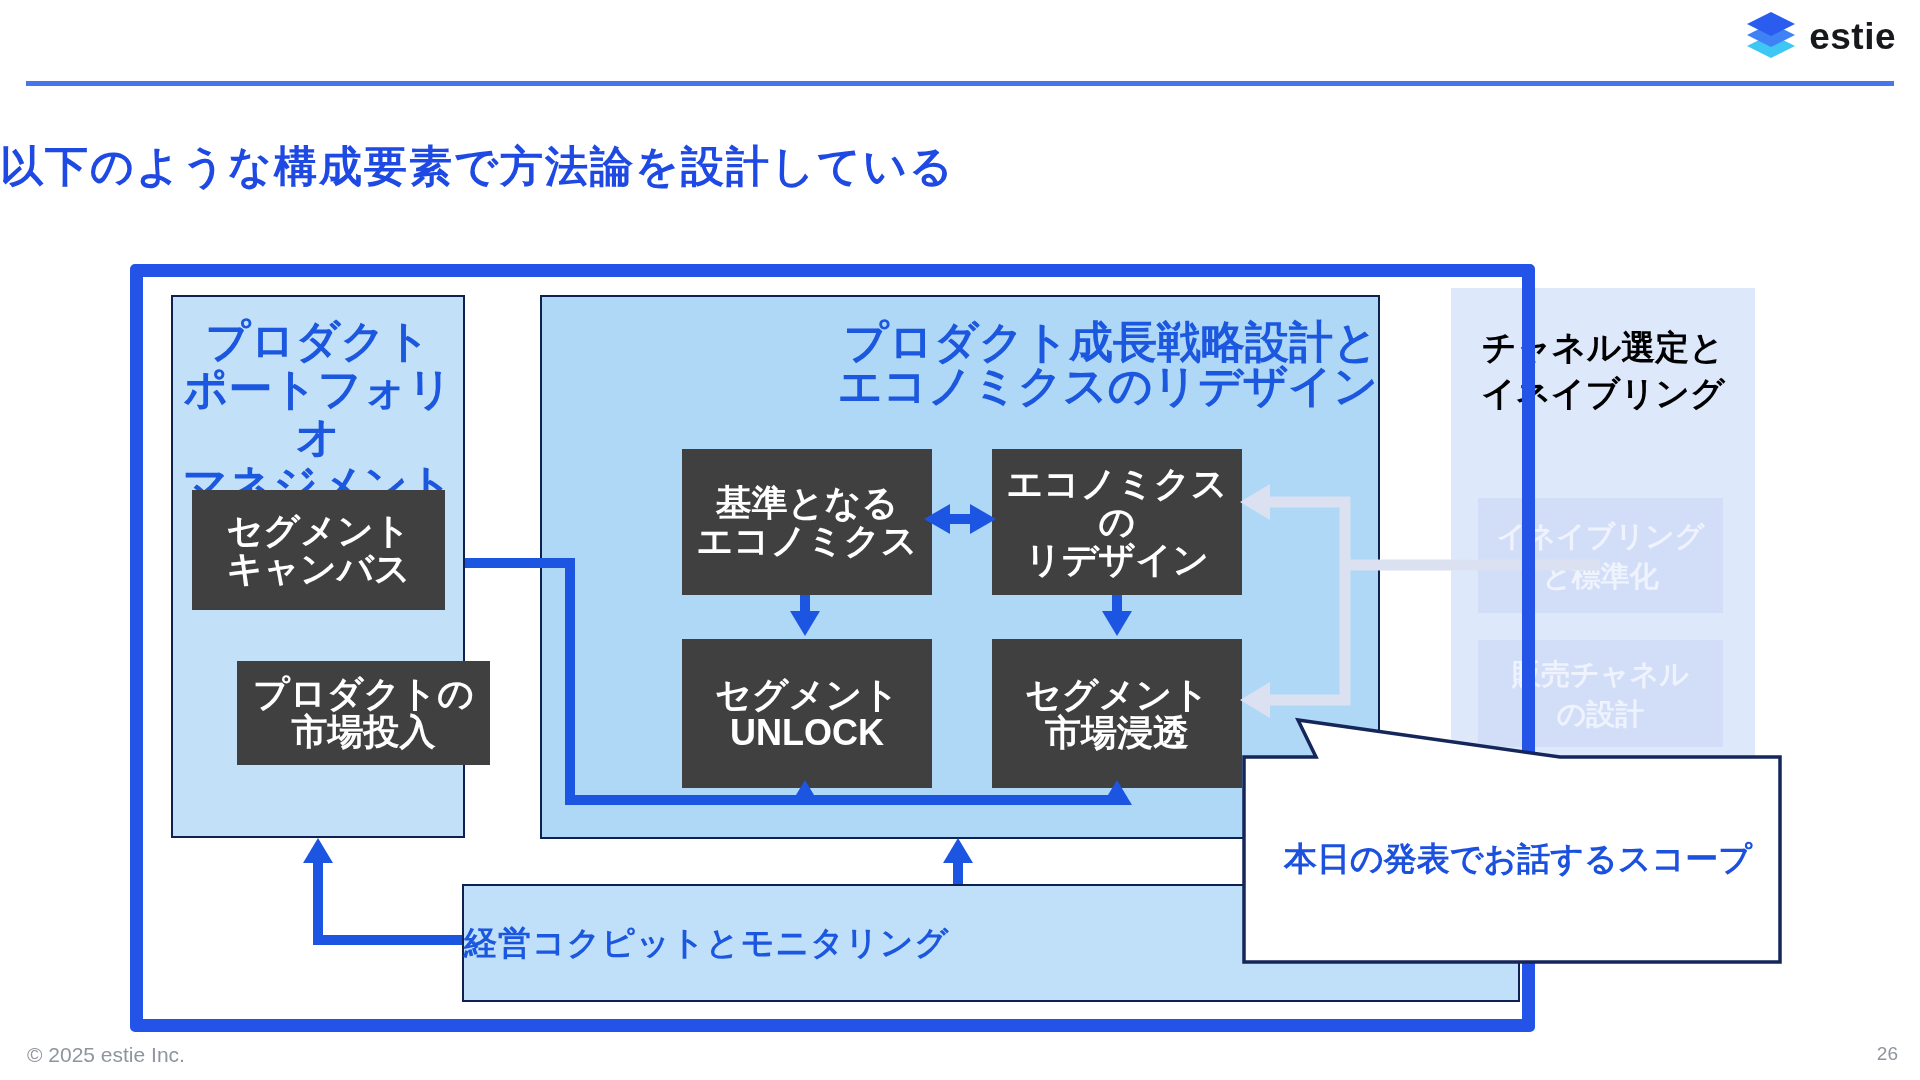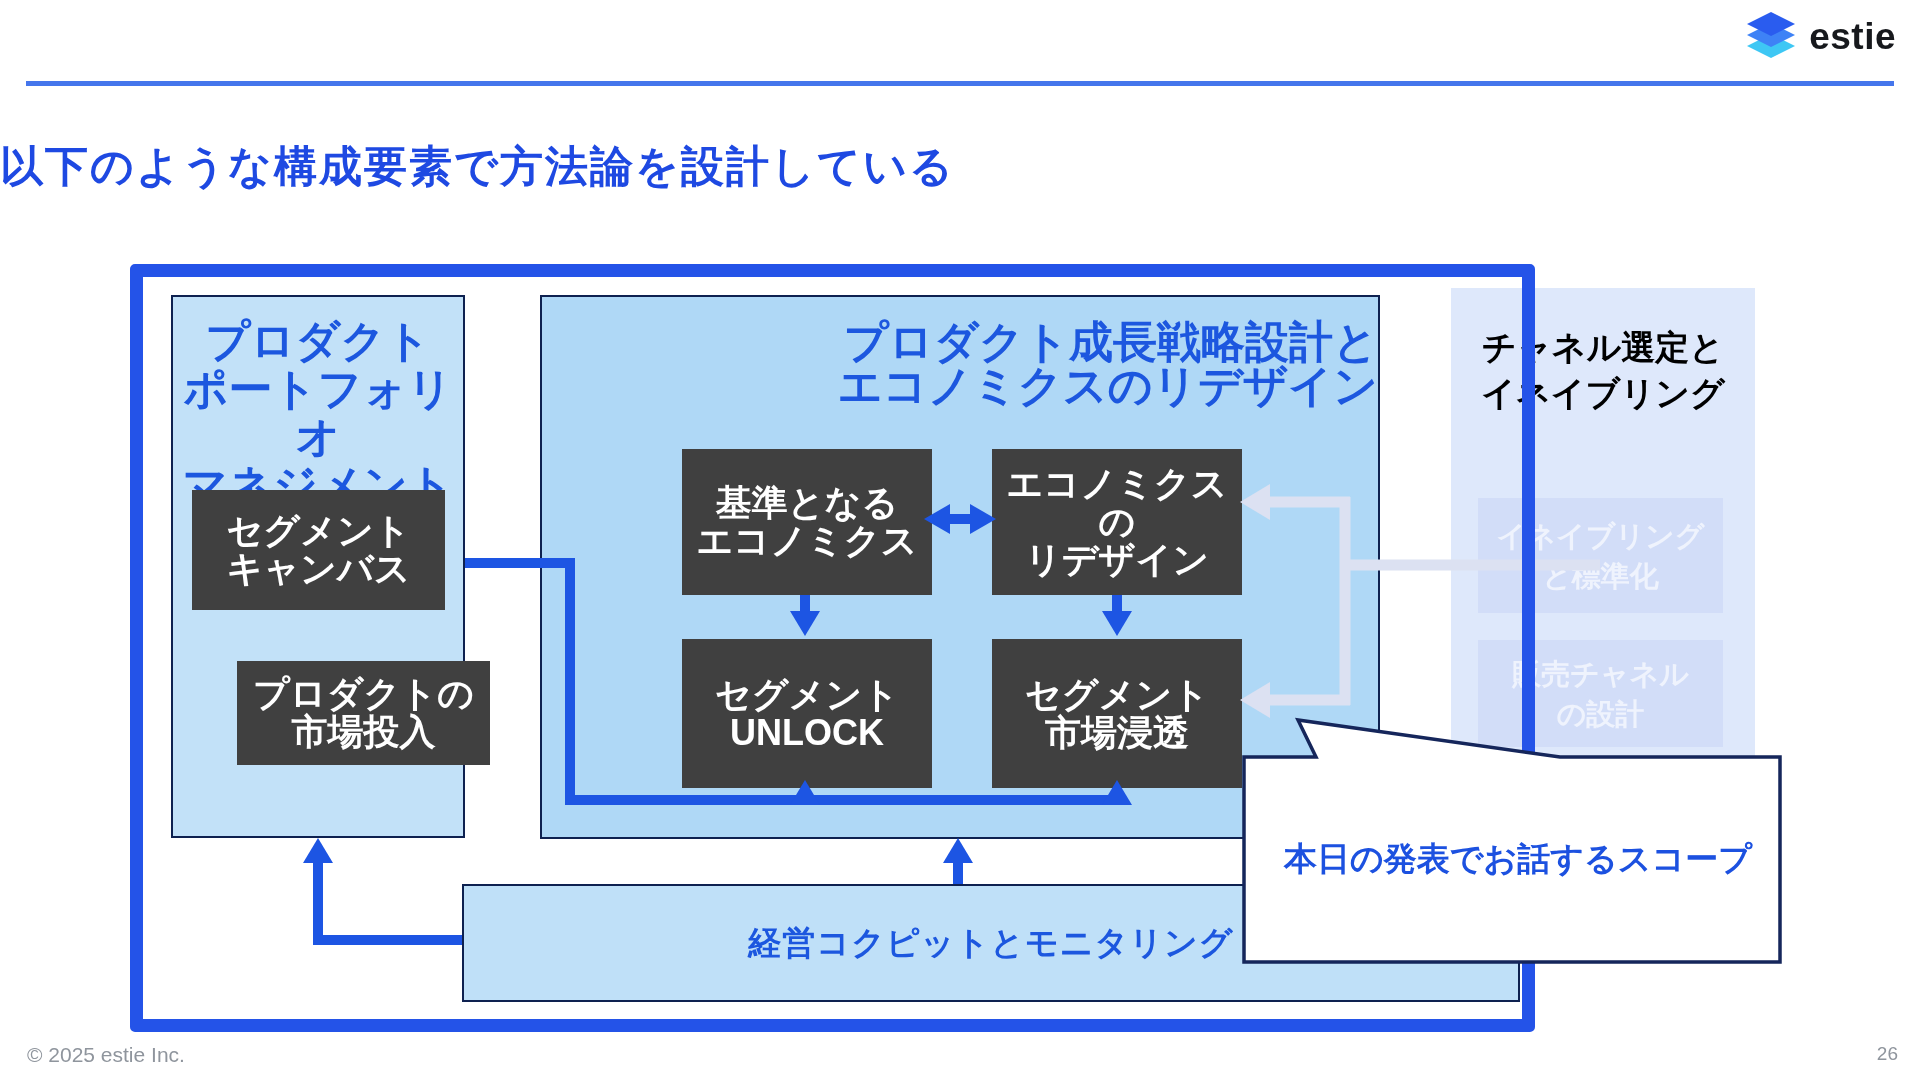--- a/index.html
+++ b/index.html
@@ -30,21 +30,21 @@
   .panel-growth{left:540px;top:295px;width:840px;height:544px;background:#AFD8F6;}
   .panel-growth .panel-title{top:23px;font-size:44px;line-height:44px;text-align:right;}
 
   
   .panel-channel{position:absolute;left:1451px;top:288px;width:304px;height:468px;background:#DEE8FB;}
   .panel-channel .panel-title{top:36px;font-size:34px;line-height:46px;color:#000000;}
   .fadedbox{position:absolute;box-sizing:border-box;background:#D2DDF8;display:flex;align-items:center;justify-content:center;
             text-align:center;white-space:pre-line;color:#EFF3FD;font-weight:bold;font-size:29px;line-height:40px;}
 
   
-  .panel-cockpit{left:462px;top:884px;width:1058px;height:118px;background:#BFE0F8;display:flex;align-items:center;justify-content:center;}
+  .panel-cockpit{left:462px;top:884px;width:1058px;height:118px;background:#BFE0F8;display:flex;align-items:center;justify-content:flex-start;}
   .cockpit-label{font-size:33px;font-weight:bold;color:#1C57DF;letter-spacing:1px;}
 
   
   .connector-svg{position:absolute;left:0;top:0;z-index:3;pointer-events:none;}
   .scope-frame{position:absolute;left:130px;top:264px;width:1405px;height:768px;box-sizing:border-box;
                border:13px solid #2453E8;border-radius:5px;z-index:4;pointer-events:none;}
   .bubble-svg{position:absolute;left:0;top:0;z-index:5;pointer-events:none;}
   .bubble-text{position:absolute;left:1256px;top:760px;width:524px;height:198px;z-index:6;
                display:flex;align-items:center;justify-content:center;text-align:right;
                font-size:33px;font-weight:bold;color:#1C51E0;font-family:Liberation Mono, monospace;}

